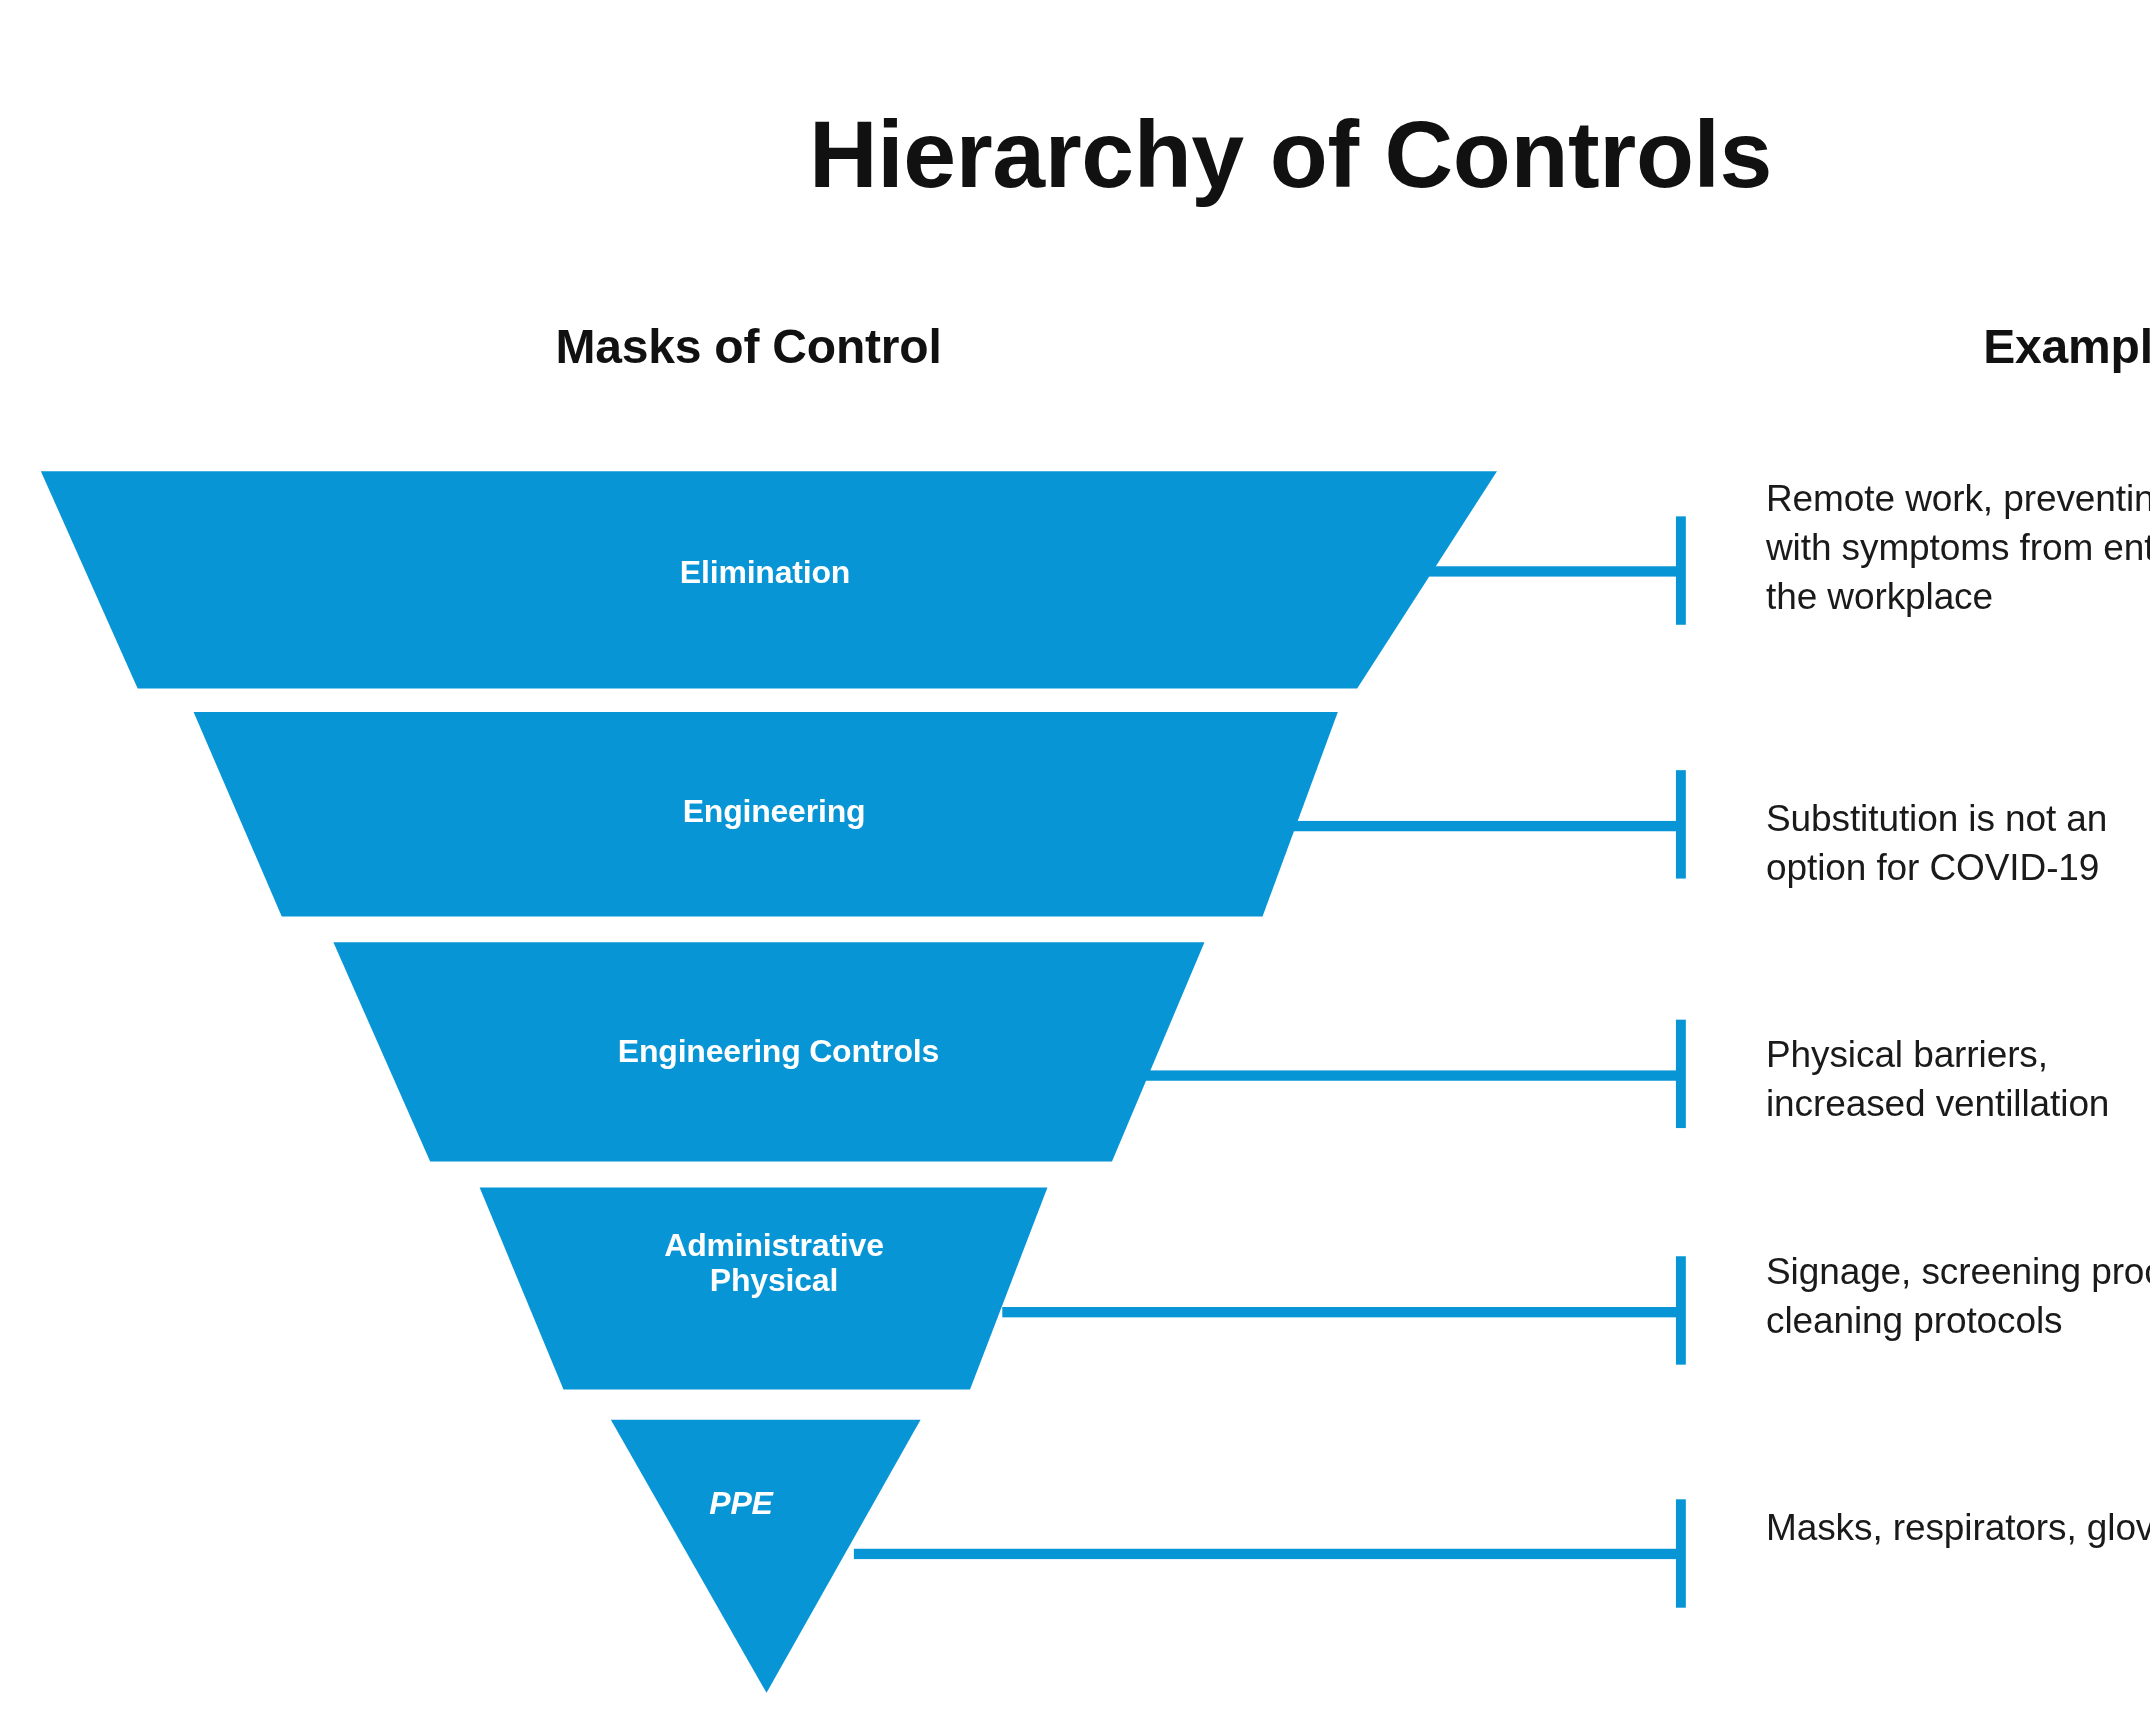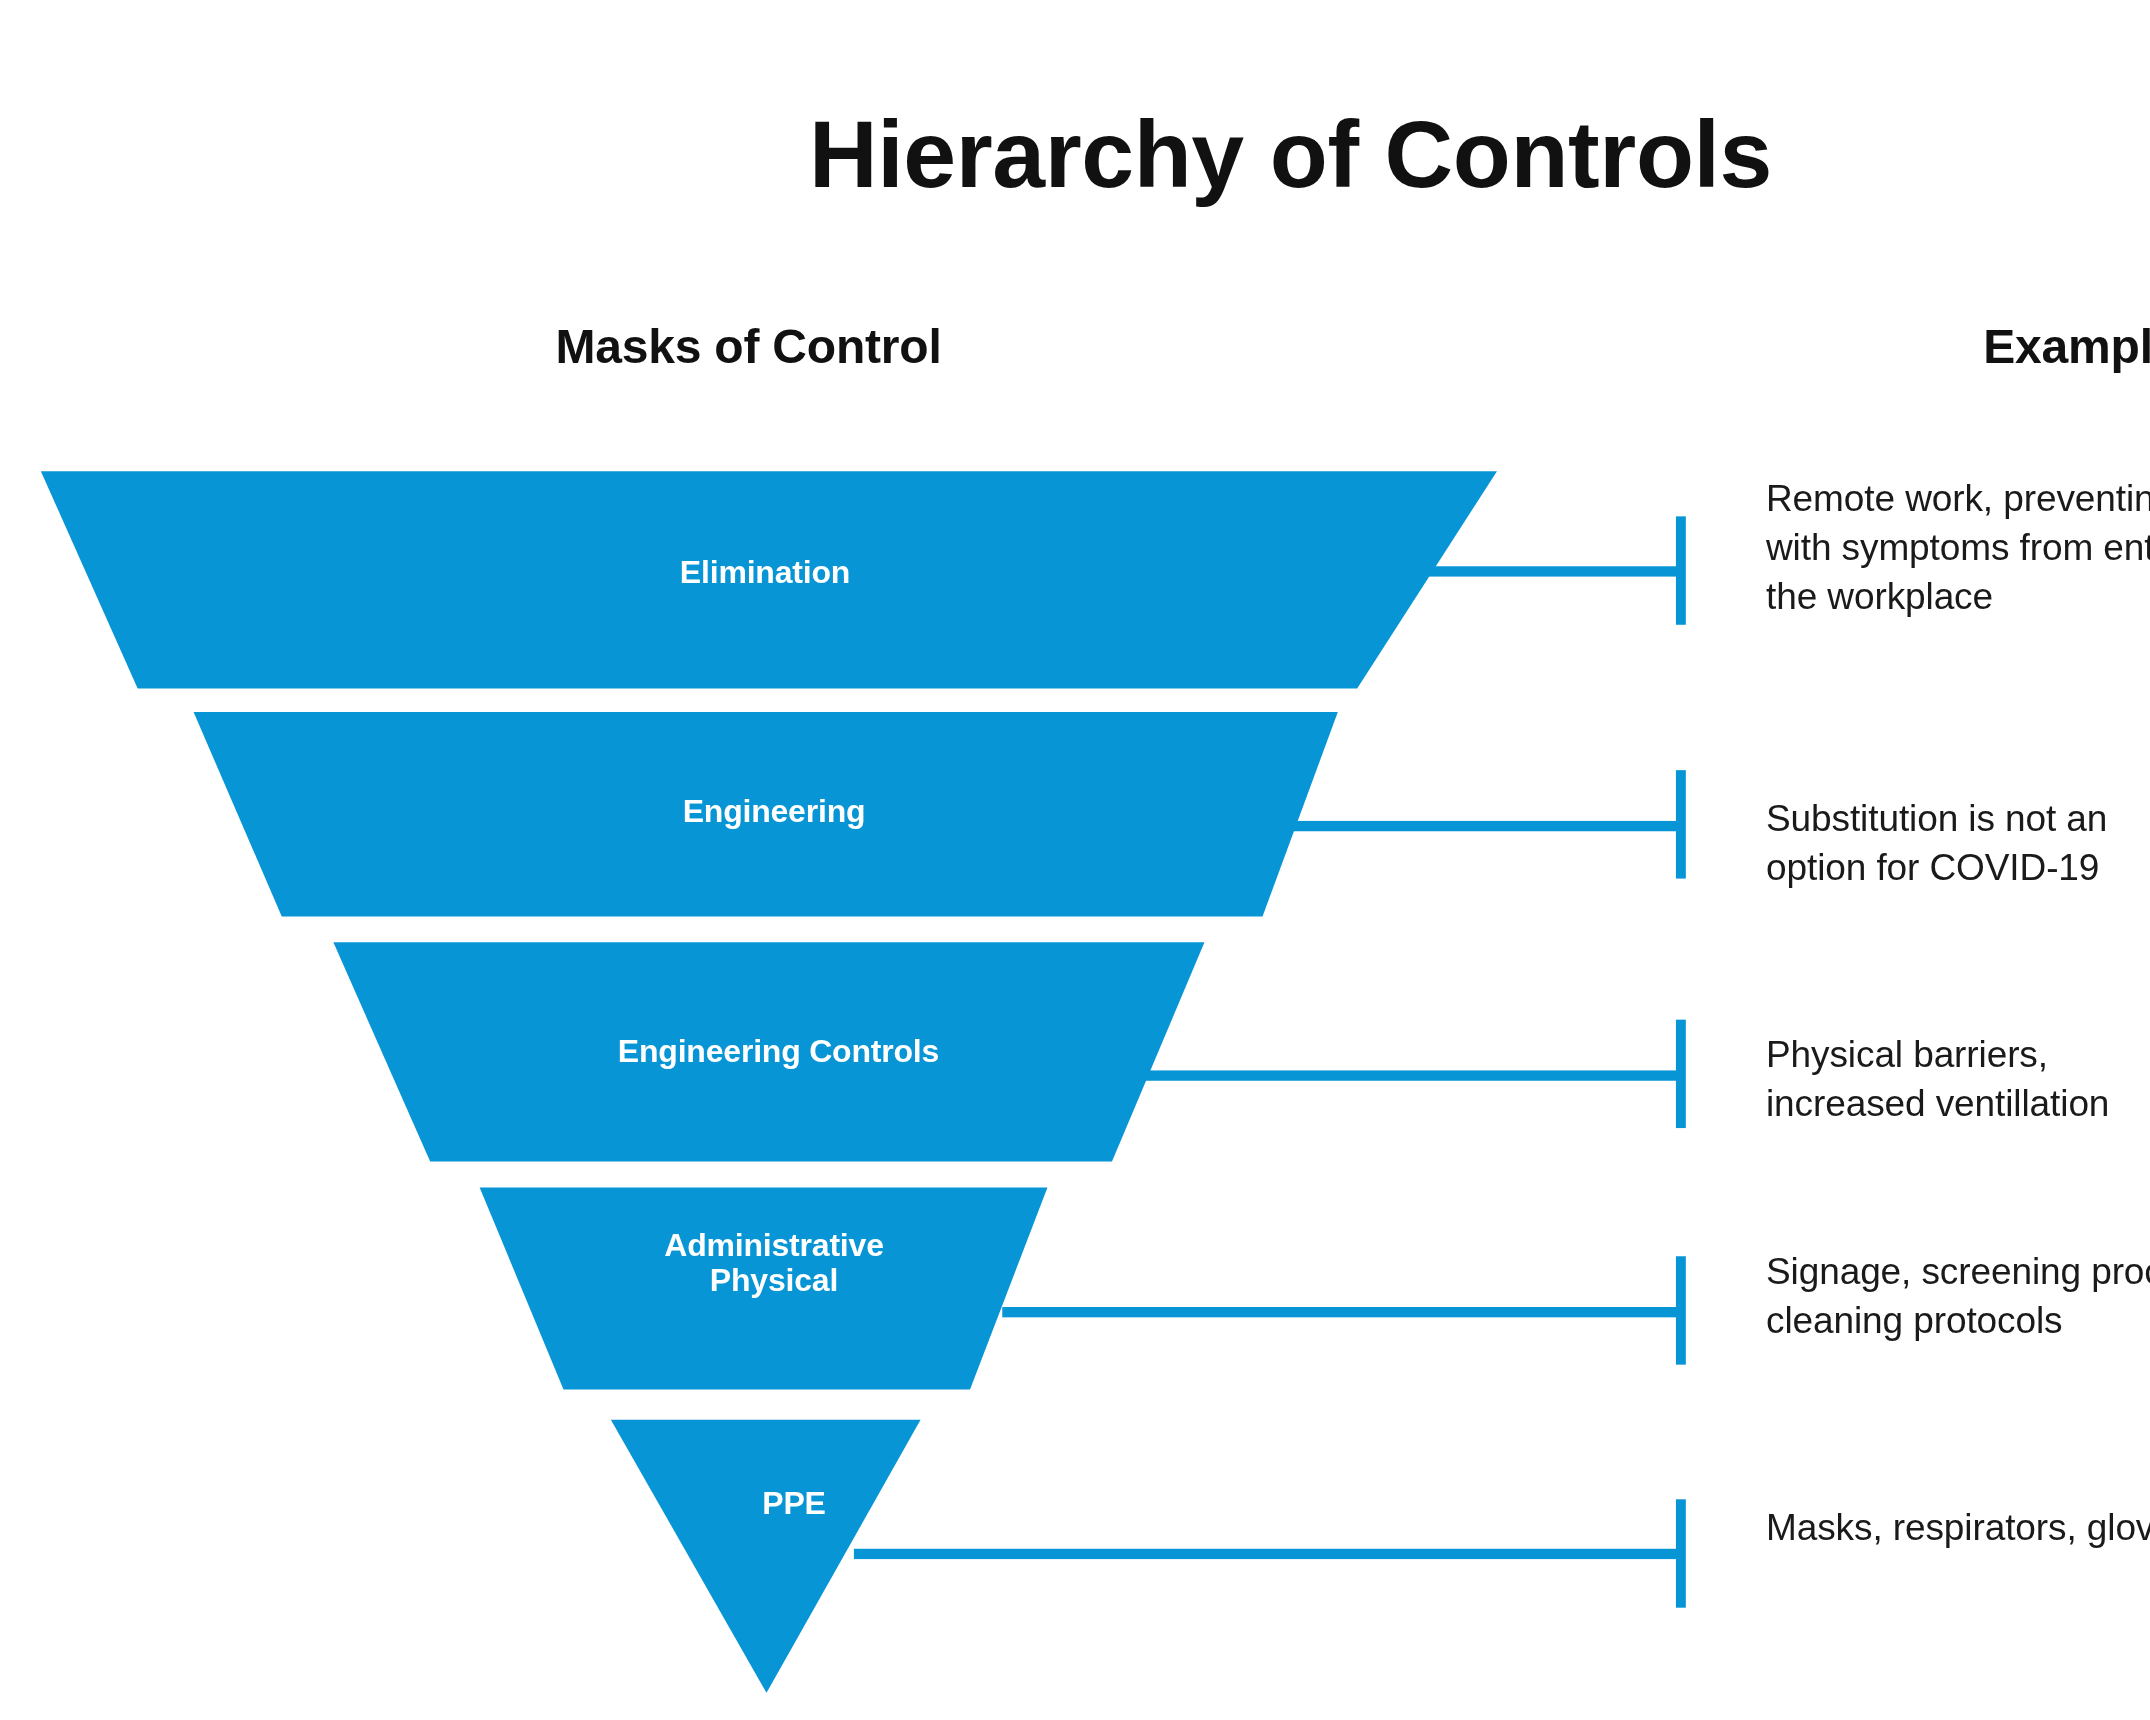--- a/index.html
+++ b/index.html
@@ -61,21 +61,21 @@
     font-size: 32px;
     line-height: 1.08;
     text-align: center;
     letter-spacing: -0.2px;
     white-space: pre-line;
   }
   #label-0 { top: 555px; left:  163px; width: 1204px; }
   #label-1 { top: 794px; left:  258px; width: 1032px; }
   #label-2 { top: 1034px; left:  327px; width: 903px; }
   #label-3 { top: 1228px; left:  387px; width: 774px; }
-  #label-4 { top: 1486px; left: 536px; width: 516px; }
+  #label-4 { top: 1486px; left: 483px; width: 516px; font-style: italic; }
 
   
   .example {
     position: absolute;
     color: #1a1a1a;
     font-size: 37px;
     line-height: 1.33;
     font-weight: 400;
     letter-spacing: -0.1px;
     white-space: pre-line;

